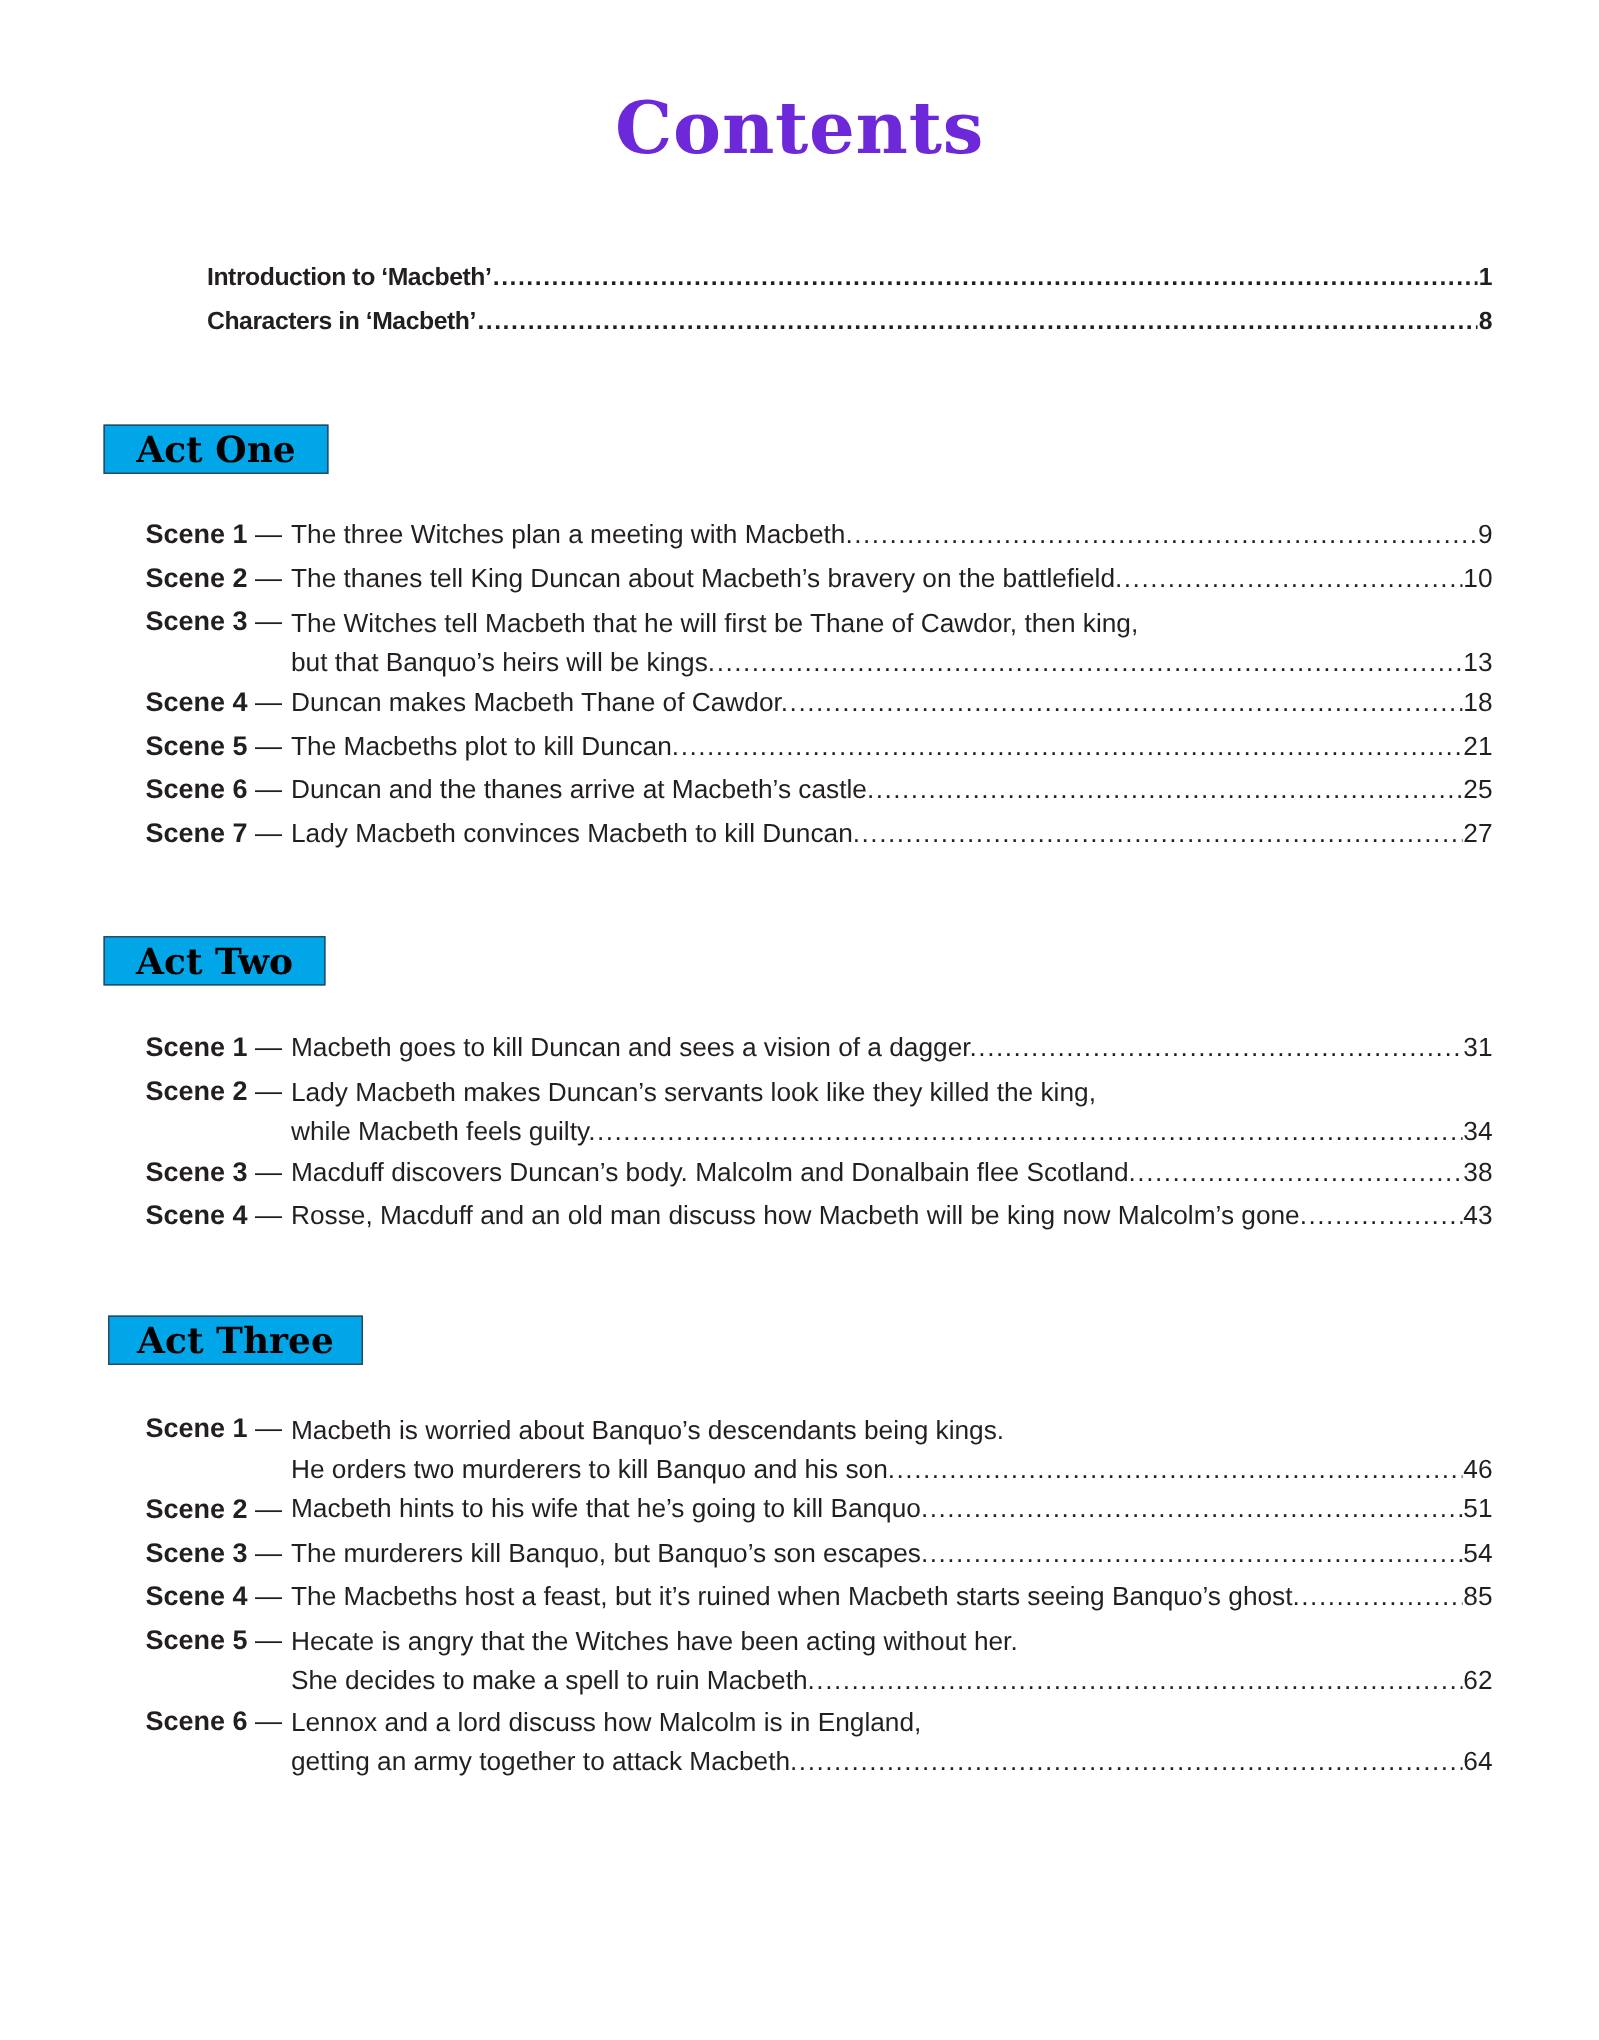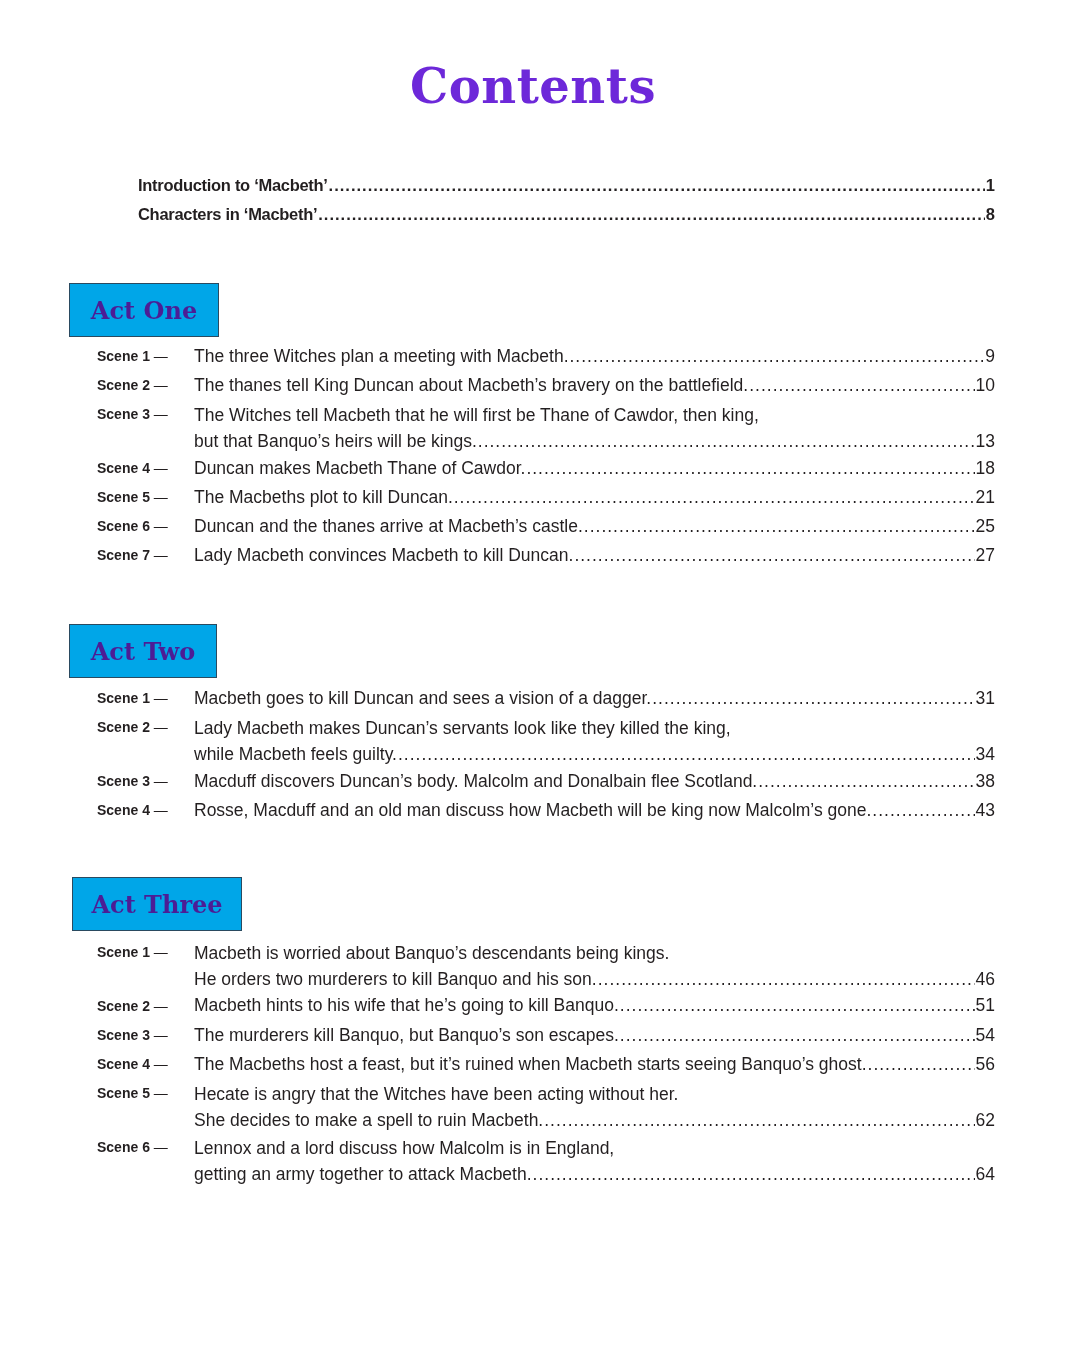--- a/index.html
+++ b/index.html
@@ -10,26 +10,26 @@
              letter-spacing: 0.5px; color: #6d28d9; margin: 0; }
     .front { position: absolute; left: 97px; width: 898px; }
     .row { display: flex; align-items: baseline; font-size: 17.5px; line-height: 29px; white-space: nowrap; }
     .row .lbl { flex: 0 0 auto; }
     .row .dots { flex: 1 1 auto; overflow: hidden; margin: 0 1px; color: #231f20; letter-spacing: 1px; }
     .row .dots::before { content: "......................................................................................................................................................................................................................................................................"; }
     .row .num { flex: 0 0 auto; }
     .front .row { font-weight: bold; font-size: 16.5px; }
     .front .row .lbl { letter-spacing: -0.3px; margin-left: 41px; }
     .act-box { position: absolute; background: #00a6e8; border: 1.5px solid #2a4a60;
-               color: #4c1d95; font-family: "DejaVu Serif", serif; font-weight: bold;
+               color: #000000; font-family: "DejaVu Serif", serif; font-weight: bold;
                font-size: 24px; display: flex; align-items: center; justify-content: center;
-               box-sizing: border-box; height: 54px; }
+               box-sizing: border-box; height: 33px; }
     .scenes { position: absolute; left: 97px; width: 898px; }
     .scene { display: flex; }
-    .scene .sc-label { flex: 0 0 auto; width: 97px; font-weight: bold; font-size: 14px; line-height: 29px; white-space: nowrap; }
+    .scene .sc-label { flex: 0 0 auto; width: 97px; font-weight: bold; font-size: 18px; line-height: 29px; white-space: nowrap; }
     .scene .sc-label .dash { font-weight: normal; }
     .scene .sc-body { flex: 1 1 auto; min-width: 0; }
     .scene .sc-line { font-size: 17.5px; line-height: 26px; white-space: nowrap; }
     .scene .row { line-height: 29px; }
     .scene.two .sc-body .sc-line:first-child { line-height: 26px; padding-top: 2px; }
     .scene.two .row { line-height: 26px; }
   </style>
 </head>
 <body>
 
@@ -203,21 +203,21 @@
           <span class="num">54</span>
         </div>
       </div>
     </div>
     <div class="scene">
       <div class="sc-label"><span>Scene 4</span> <span class="dash">—</span></div>
       <div class="sc-body">
         <div class="row">
           <span class="lbl">The Macbeths host a feast, but it’s ruined when Macbeth starts seeing Banquo’s ghost.</span>
           <span class="dots"></span>
-          <span class="num">56</span>
+          <span class="num">85</span>
         </div>
       </div>
     </div>
     <div class="scene two">
       <div class="sc-label"><span>Scene 5</span> <span class="dash">—</span></div>
       <div class="sc-body">
         <div class="sc-line">Hecate is angry that the Witches have been acting without her.</div>
         <div class="row">
           <span class="lbl">She decides to make a spell to ruin Macbeth.</span>
           <span class="dots"></span>

